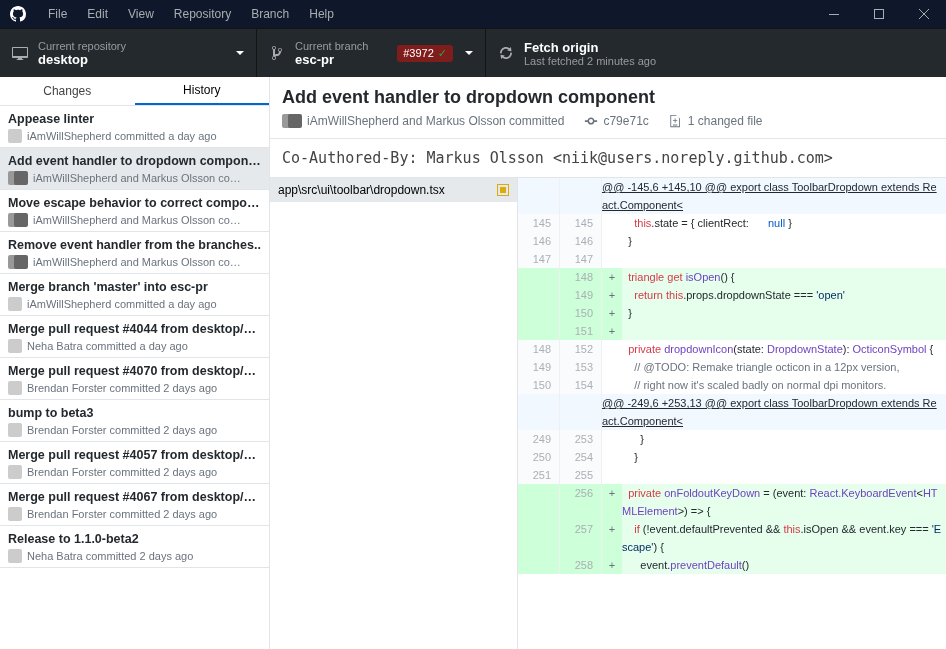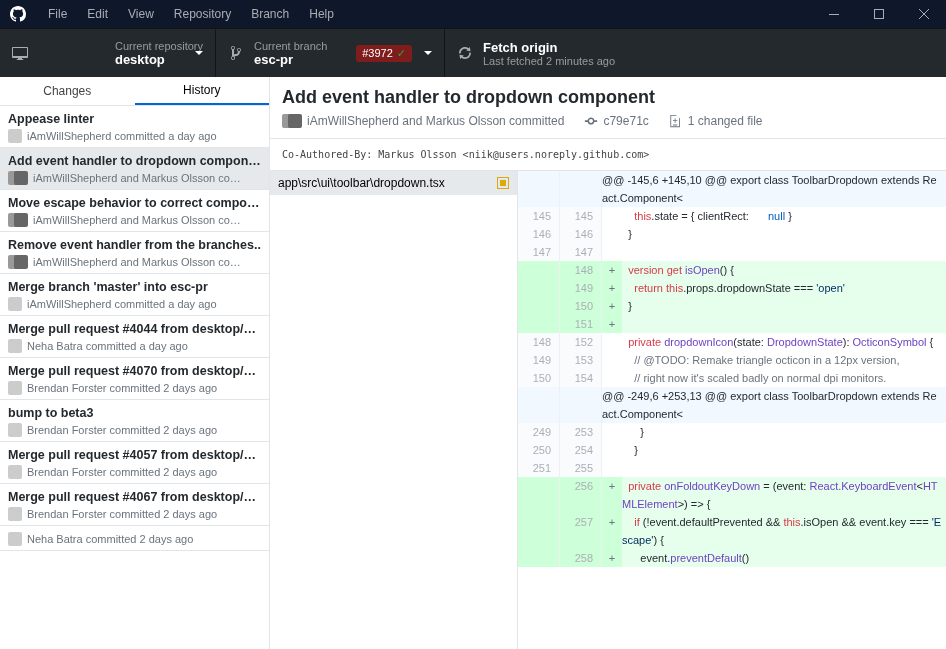--- a/index.html
+++ b/index.html
@@ -7,21 +7,21 @@
 
 .titlebar { height: 28px; background: #0f172a; display: flex; align-items: center; color: #a9adb1; padding-left: 10px; }
 .titlebar .logo { width: 16px; height: 16px; margin-right: 12px; }
 .titlebar .menus { display: flex; gap: 0; flex: 1; }
 .titlebar .menu-item { padding: 0 10px; cursor: default; font-size: 12px; }
 .titlebar .win-controls { display: flex; }
 .titlebar .win-btn { width: 45px; height: 28px; display: flex; align-items: center; justify-content: center; color: #a9adb1; }
 
 .toolbar { height: 49px; background: #24292e; border-top: 1px solid #141414; display: flex; color: #fff; }
 .toolbar-section { display: flex; align-items: center; padding: 0 12px; border-right: 1px solid #141414; position: relative; }
-.toolbar-section.repo { width: 216px; justify-content: space-between; }
+.toolbar-section.repo { width: 257px; }
 .toolbar-section.branch { width: 229px; }
 .toolbar-section.fetch { flex: 1; border-right: none; }
 .toolbar-icon { width: 16px; height: 16px; margin-right: 10px; fill: #a9adb1; }
 .toolbar-text .label { font-size: 11px; color: #999c9f; }
 .toolbar-text .value { font-size: 13px; color: #fff; font-weight: 600; }
 .toolbar-chevron { position: absolute; right: 12px; fill: #a9adb1; }
 .pr-badge { background: #7f1d1d; border-radius: 3px; padding: 2px 6px; font-size: 11px; display: flex; align-items: center; gap: 4px; margin-left: auto; margin-right: 20px; }
 .pr-check { color: #28a745; }
 
 .main { display: flex; height: calc(649px - 77px); }
@@ -41,39 +41,39 @@
 .avatar-pair .a1 { position: absolute; left: 0; width: 14px; height: 14px; background: #999; border-radius: 2px; }
 .avatar-pair .a2 { position: absolute; left: 6px; width: 14px; height: 14px; background: #666; border-radius: 2px; }
 
 .content { flex: 1; display: flex; flex-direction: column; overflow: hidden; }
 .commit-header { padding: 10px 12px; border-bottom: 1px solid #e1e4e8; }
 .commit-header h1 { font-size: 18px; font-weight: 600; color: #24292e; margin-bottom: 6px; }
 .commit-meta { display: flex; align-items: center; gap: 20px; font-size: 12px; color: #6a737d; }
 .commit-meta .meta-item { display: flex; align-items: center; gap: 5px; }
 .commit-meta svg { fill: #6a737d; }
 
-.extended-desc { padding: 10px 12px; font-family: Consolas, Menlo, monospace; font-size: 10px; color: #444; border-bottom: 1px solid #e1e4e8; white-space: pre; }
+.extended-desc { padding: 10px 12px; font-family: Consolas, Menlo, monospace; font-size: 15px; color: #444; border-bottom: 1px solid #e1e4e8; white-space: pre; }
 
 .diff-layout { display: flex; flex: 1; overflow: hidden; }
 .file-list { width: 248px; border-right: 1px solid #e1e4e8; }
 .file-item { display: flex; align-items: center; padding: 5px 8px; font-size: 12px; background: #e6e9ec; }
 .file-item .fname { flex: 1; white-space: nowrap; overflow: hidden; }
 .diff-marker { width: 12px; height: 12px; border: 1px solid #dbab09; display: flex; align-items: center; justify-content: center; }
 .diff-marker .dot { width: 6px; height: 6px; background: #dbab09; }
 
 .diff-view { flex: 1; overflow: auto; font-family: Consolas, Menlo, monospace; font-size: 11px; }
 .diff-row { display: flex; min-height: 18px; line-height: 18px; }
 .diff-row.hunk { background: #f1f8ff; color: #879bb0;}
 .diff-row.hunk .gut-a, .diff-row.hunk .gut-b { background: #f1f8ff; }
 .diff-row.add { background: #e6ffed; }
 .diff-row.add .gut-a, .diff-row.add .gut-b, .diff-row.add .sign { background: #cdffd8; }
 .gut-a, .gut-b { width: 42px; text-align: right; padding-right: 8px; color: #aab0b6; background: #fafbfc; border-right: 1px solid #eef0f2; flex-shrink: 0; }
 .sign { width: 20px; text-align: center; color: #6a737d; flex-shrink: 0; }
 .code { flex: 1; white-space: pre-wrap; word-break: break-all; padding-right: 4px; color: #24292e; }
-.hunk .code { white-space: pre-wrap; word-break: break-all; }
+.hunk .code { white-space: pre-wrap; word-break: break-all; text-decoration: underline; }
 .kw { color: #d73a49; }
 .fn { color: #6f42c1; }
 .tp { color: #6f42c1; }
 .cm { color: #6a737d; }
 .st { color: #032f62; }
 .cn { color: #005cc5; padding-left: 16px; }
 
 ::-webkit-scrollbar { width: 10px; }
 ::-webkit-scrollbar-thumb { background: #ccc; }
 </style>
@@ -231,20 +231,21 @@
           </div>
         </div>
         <div class="commit-item">
           <div class="commit-title">Merge pull request #4067 from desktop/…</div>
           <div class="commit-byline">
             <span class="avatar"></span>
             <span>Brendan Forster committed 2 days ago</span>
           </div>
         </div>
         <div class="commit-item">
+          <div class="commit-title">Release to 1.1.0-beta2</div>
           <div class="commit-byline">
             <span class="avatar"></span>
             <span>Neha Batra committed 2 days ago</span>
           </div>
         </div>
       </div>
   </div>
 
   <div class="content">
     <div class="commit-header">
@@ -302,21 +303,21 @@
           <div class="diff-row">
             <div class="gut-a">147</div>
             <div class="gut-b">147</div>
             <div class="sign"> </div>
             <div class="code"></div>
           </div>
           <div class="diff-row add">
             <div class="gut-a"></div>
             <div class="gut-b">148</div>
             <div class="sign">+</div>
-            <div class="code">  <span class="kw">version get</span> <span class="fn">isOpen</span>() {</div>
+            <div class="code">  <span class="kw">triangle get</span> <span class="fn">isOpen</span>() {</div>
           </div>
           <div class="diff-row add">
             <div class="gut-a"></div>
             <div class="gut-b">149</div>
             <div class="sign">+</div>
             <div class="code">    <span class="kw">return this</span>.props.dropdownState === <span class="st">'open'</span></div>
           </div>
           <div class="diff-row add">
             <div class="gut-a"></div>
             <div class="gut-b">150</div>

